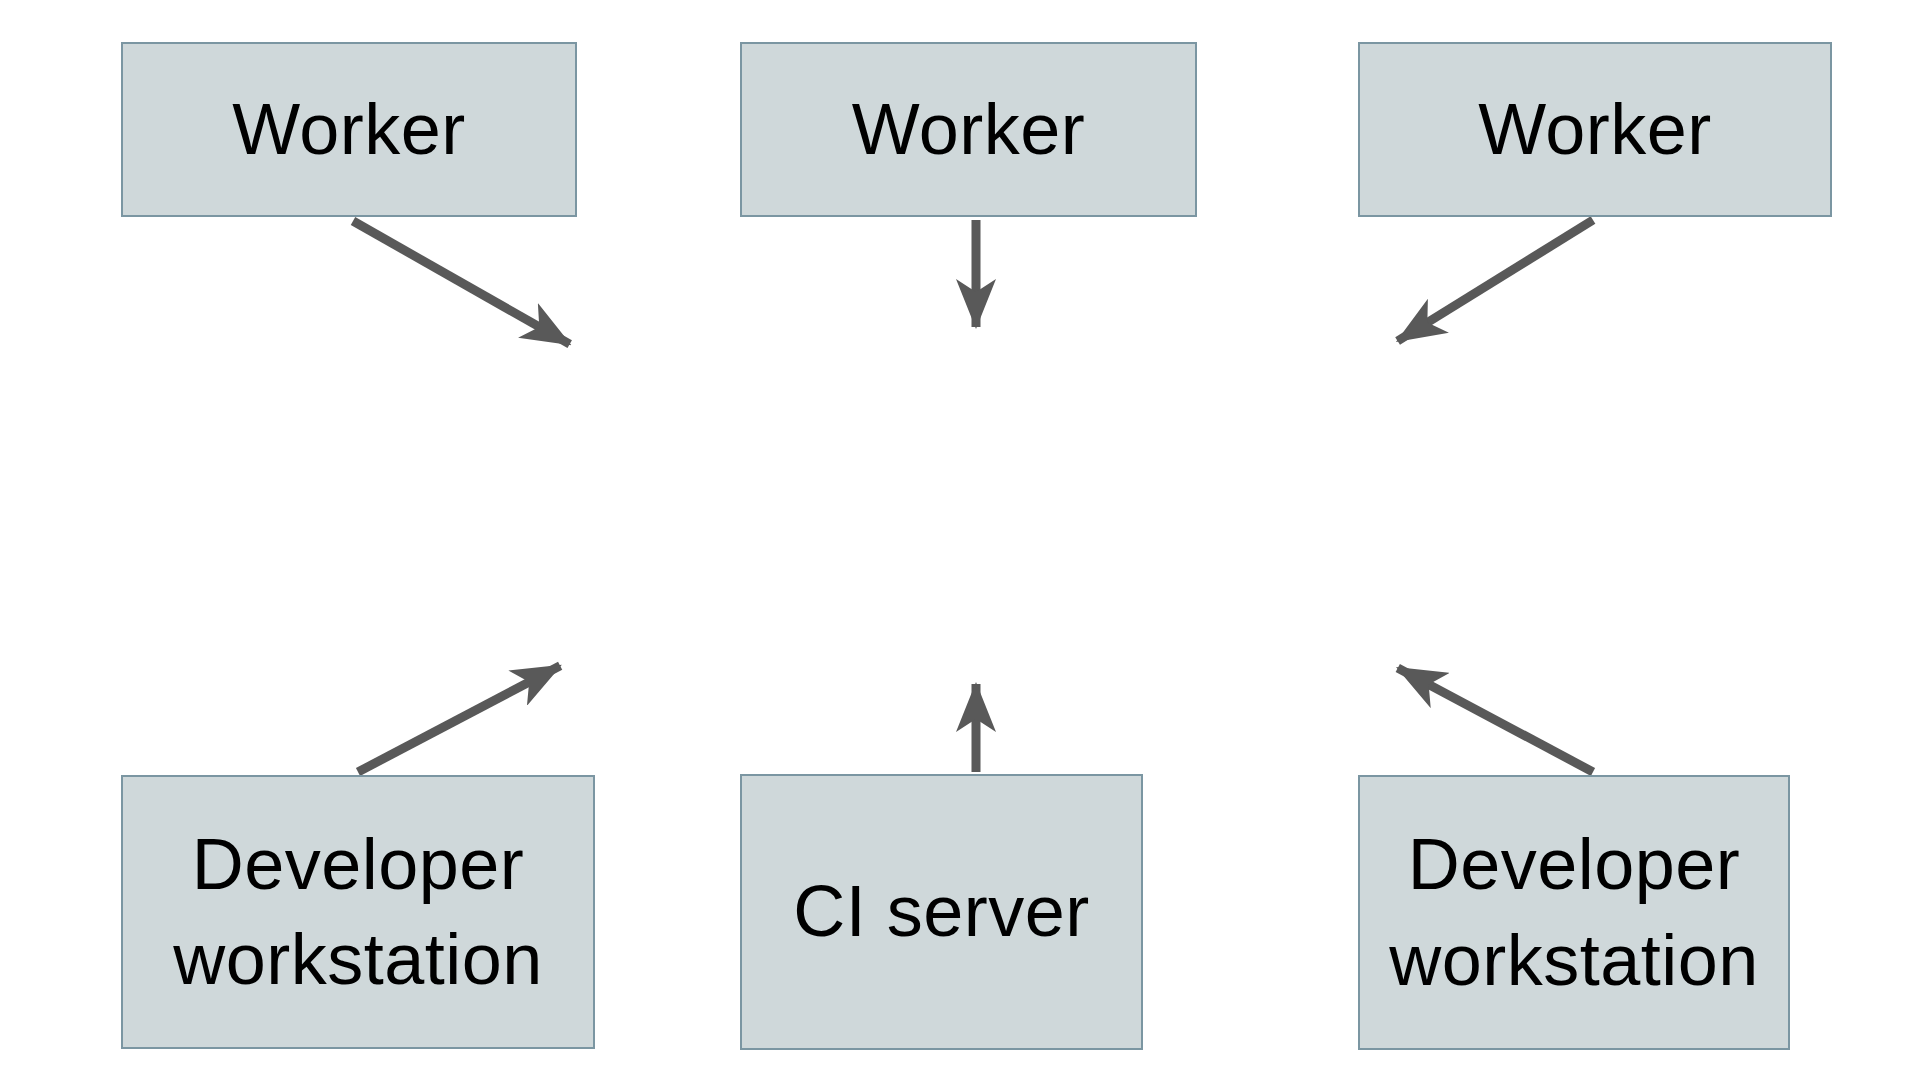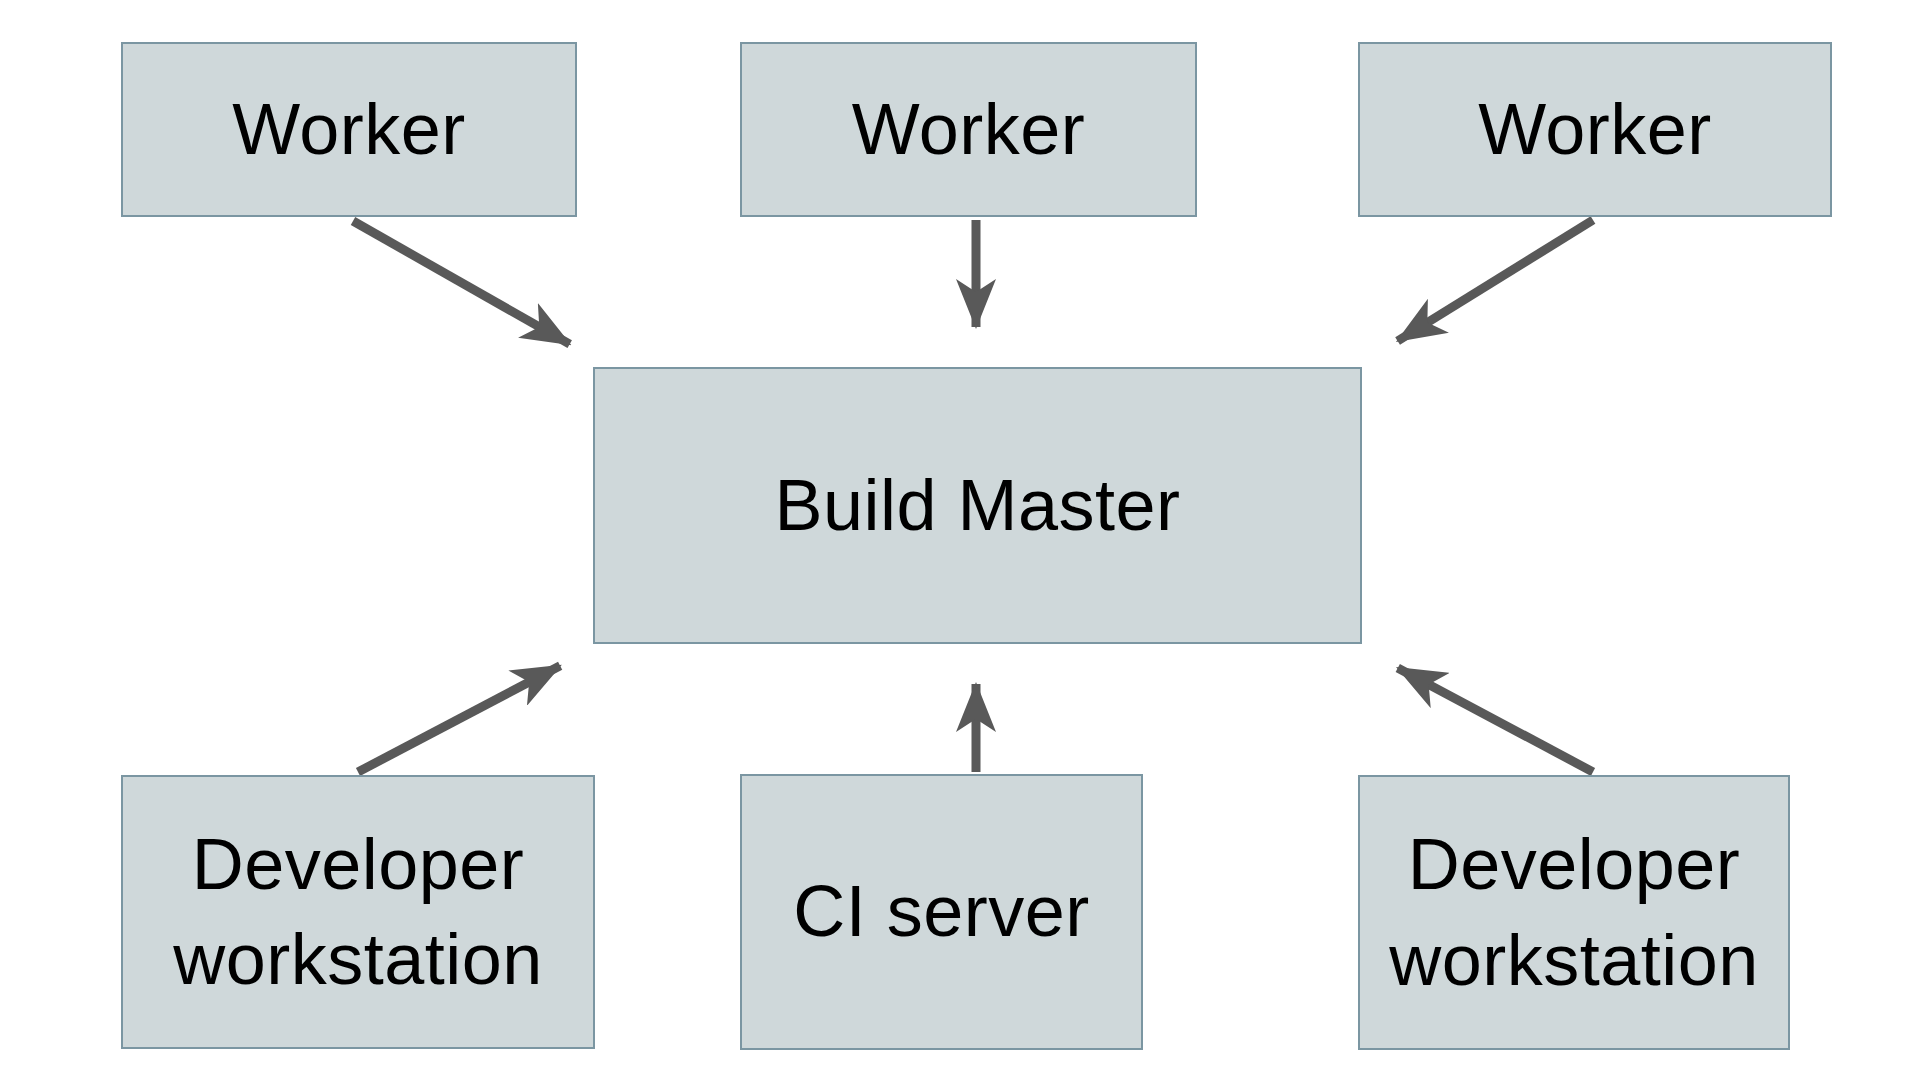--- a/index.html
+++ b/index.html
@@ -60,23 +60,20 @@
     </svg>
     <div class="node" style="left: 121px; top: 42px; width: 456px; height: 175px;">
       <span class="node-label">Worker</span>
     </div>
     <div class="node" style="left: 740px; top: 42px; width: 457px; height: 175px;">
       <span class="node-label">Worker</span>
     </div>
     <div class="node" style="left: 1358px; top: 42px; width: 474px; height: 175px;">
       <span class="node-label">Worker</span>
     </div>
-    <div class="node" style="left: 593px; top: 367px; width: 769px; height: 277px;">
-      <span class="node-label">Build Master</span>
-    </div>
     <div class="node" style="left: 121px; top: 775px; width: 474px; height: 274px;">
       <span class="node-label">Developer workstation</span>
     </div>
     <div class="node" style="left: 740px; top: 774px; width: 403px; height: 276px;">
       <span class="node-label">CI server</span>
     </div>
     <div class="node" style="left: 1358px; top: 775px; width: 432px; height: 275px;">
       <span class="node-label">Developer workstation</span>
     </div>
   </div>

